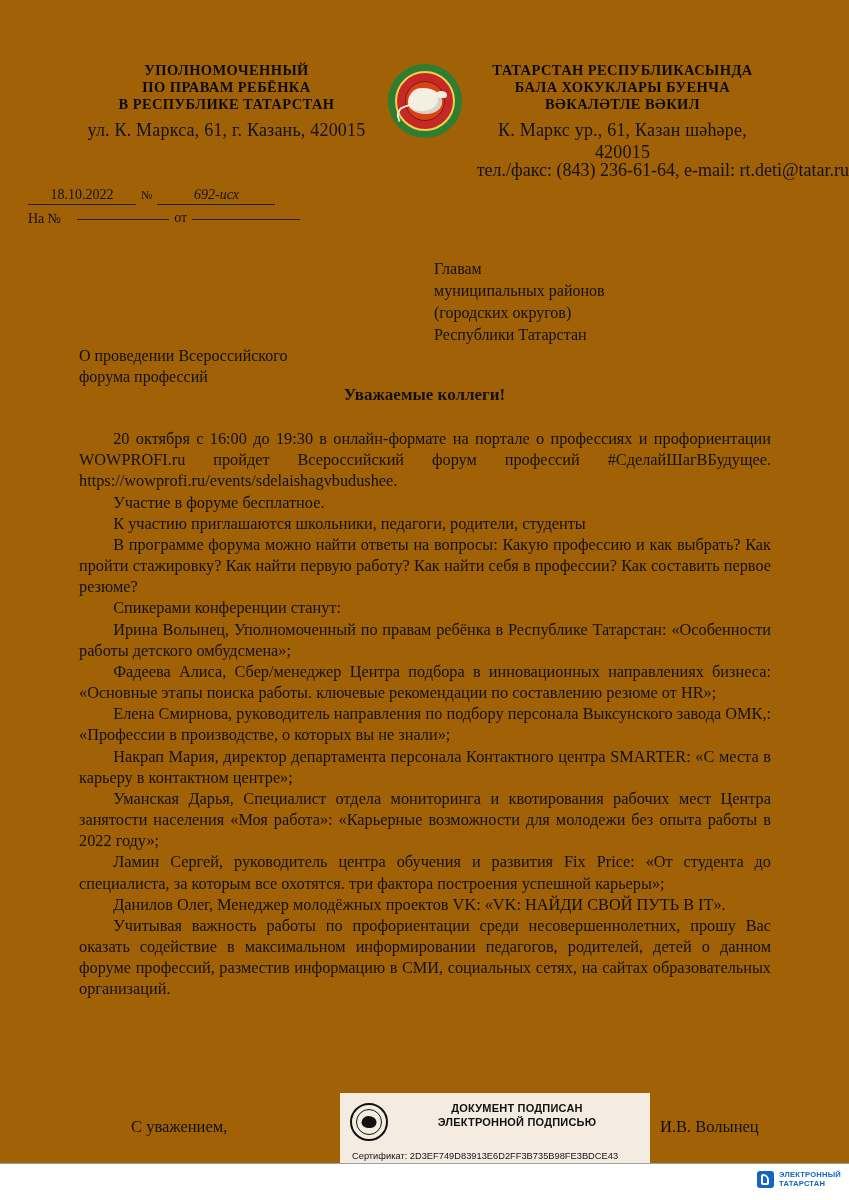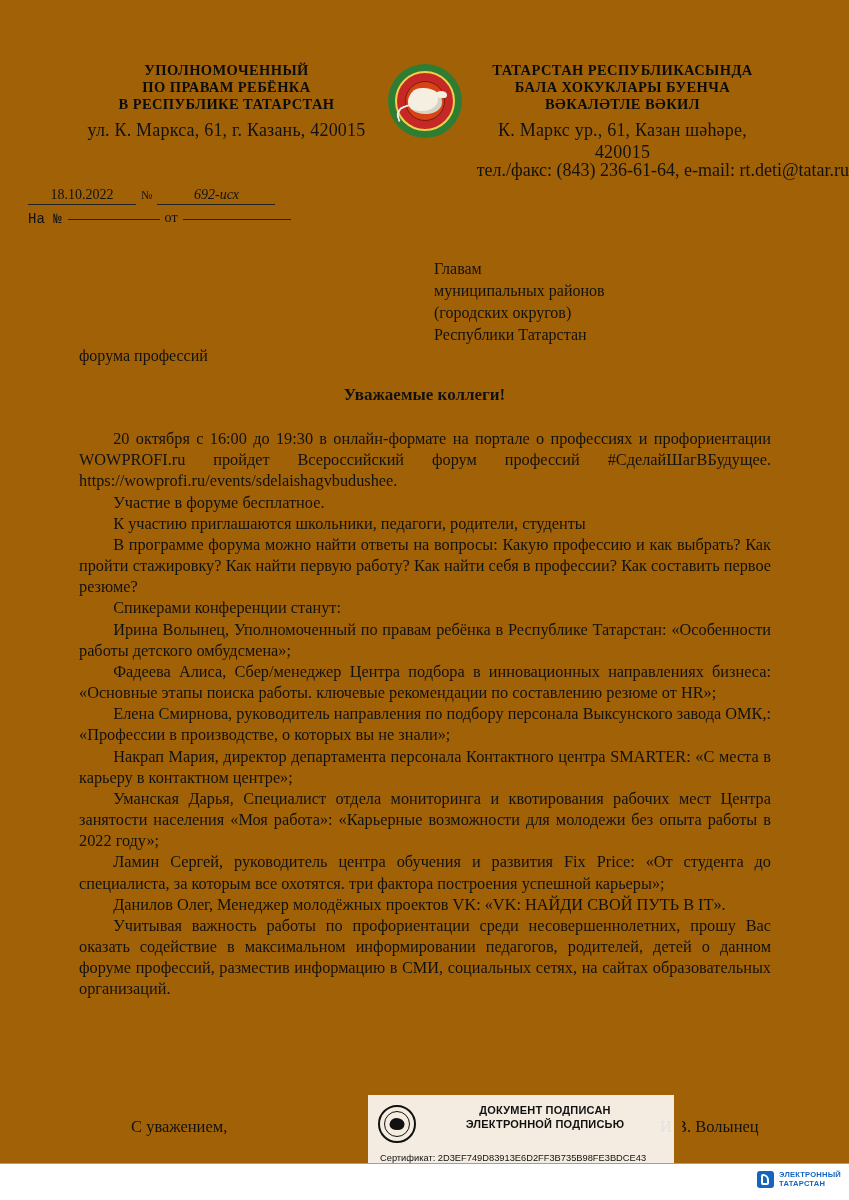--- a/index.html
+++ b/index.html
@@ -144,21 +144,21 @@
   }
   .u.d1 { width: 108px; }
   .u.d2 { width: 118px; font-style: italic; }
   .u.d3 { width: 92px; }
   .u.d4 { width: 108px; }
   .no-label {
     font-size: 12px;
     margin: 0 5px 0 5px;
     padding-bottom: 1px;
   }
-  .na-label { margin-right: 6px; font-family: Liberation Mono, monospace; }
+  .na-label { margin-right: 16px; }
   .ot-label { margin: 0 5px; padding-bottom: 1px; }
 
   
   .addressee {
     position: absolute;
     top: 258px;
     left: 434px;
     font-size: 16px;
     line-height: 1.38;
   }
@@ -210,24 +210,24 @@
     position: absolute;
     top: 1117px;
     left: 660px;
     font-size: 16.5px;
   }
 
   
   .estamp {
     position: absolute;
     top: 1087px;
-    left: 360px;
+    left: 334px;
     width: 322px;
     height: 100px;
-    border: 8px solid #a16207;
+    border: 6px solid #a16207;
     background: rgba(255,255,255,.88);
     box-sizing: border-box;
     font-family: "Liberation Sans", sans-serif;
   }
   .estamp-emblem {
     position: absolute;
     left: 10px;
     top: 10px;
     width: 38px;
     height: 38px;
@@ -385,20 +385,21 @@
   </div>
 
   <div class="addressee">
     <div>Главам</div>
     <div>муниципальных районов</div>
     <div>(городских округов)</div>
     <div>Республики Татарстан</div>
   </div>
 
   <div class="subject">
+    <div>О проведении Всероссийского</div>
     <div>форума профессий</div>
   </div>
 
   <div class="salutation">Уважаемые коллеги!</div>
 
   <div class="body-text">
     <p>20 октября с 16:00 до 19:30 в онлайн-формате на портале о профессиях и профориентации WOWPROFI.ru пройдет Всероссийский форум профессий #СделайШагВБудущее. https://wowprofi.ru/events/sdelaishagvbudushee.</p>
     <p>Участие в форуме бесплатное.</p>
     <p>К участию приглашаются школьники, педагоги, родители, студенты</p>
     <p>В программе форума  можно найти  ответы на вопросы: Какую профессию и как выбрать?  Как пройти стажировку?  Как найти первую работу?  Как найти себя в профессии?  Как составить первое резюме?</p>

